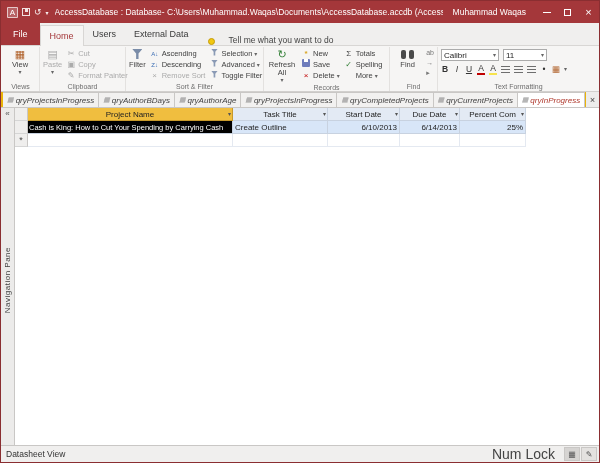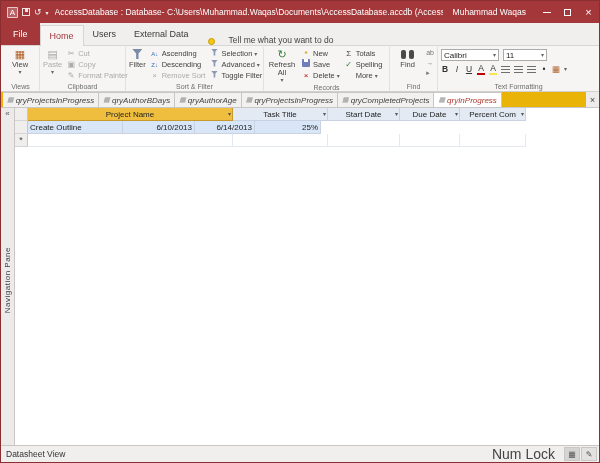--- a/index.html
+++ b/index.html
@@ -318,20 +318,24 @@
       <span>qryAuthorAge</span>
     </span>
     <span class="dtab">
       <span class="qicon">▦</span>
       <span>qryProjectsInProgress</span>
     </span>
     <span class="dtab">
       <span class="qicon">▦</span>
       <span>qryCompletedProjects</span>
     </span>
+    <span class="dtab">
+      <span class="qicon">▦</span>
+      <span>qryCurrentProjects</span>
+    </span>
     <span class="dtab active">
       <span class="qicon">▦</span>
       <span>qryInProgress</span>
     </span>
     <span class="dtab-close">×</span>
   </div>
 
   <div class="main">
     <div class="navpane">
       <span class="chev">«</span>
@@ -359,20 +363,21 @@
           <span class="dd">▾</span>
         </div>
         <div class="cell hdr c4">
           <span>Percent Com</span>
           <span class="dd">▾</span>
         </div>
       </div>
 
       <div class="grow">
         <div class="selcol"></div>
+        <div class="cell black c0">Cash is King: How to Cut Your Spending by Carrying Cash</div>
         <div class="cell sel c1">Create Outline</div>
         <div class="cell sel num c2">6/10/2013</div>
         <div class="cell sel num c3">6/14/2013</div>
         <div class="cell sel num c4">25%</div>
       </div>
 
       <div class="grow newrow">
         <div class="selcol">*</div>
         <div class="cell c0"></div>
         <div class="cell c1"></div>

